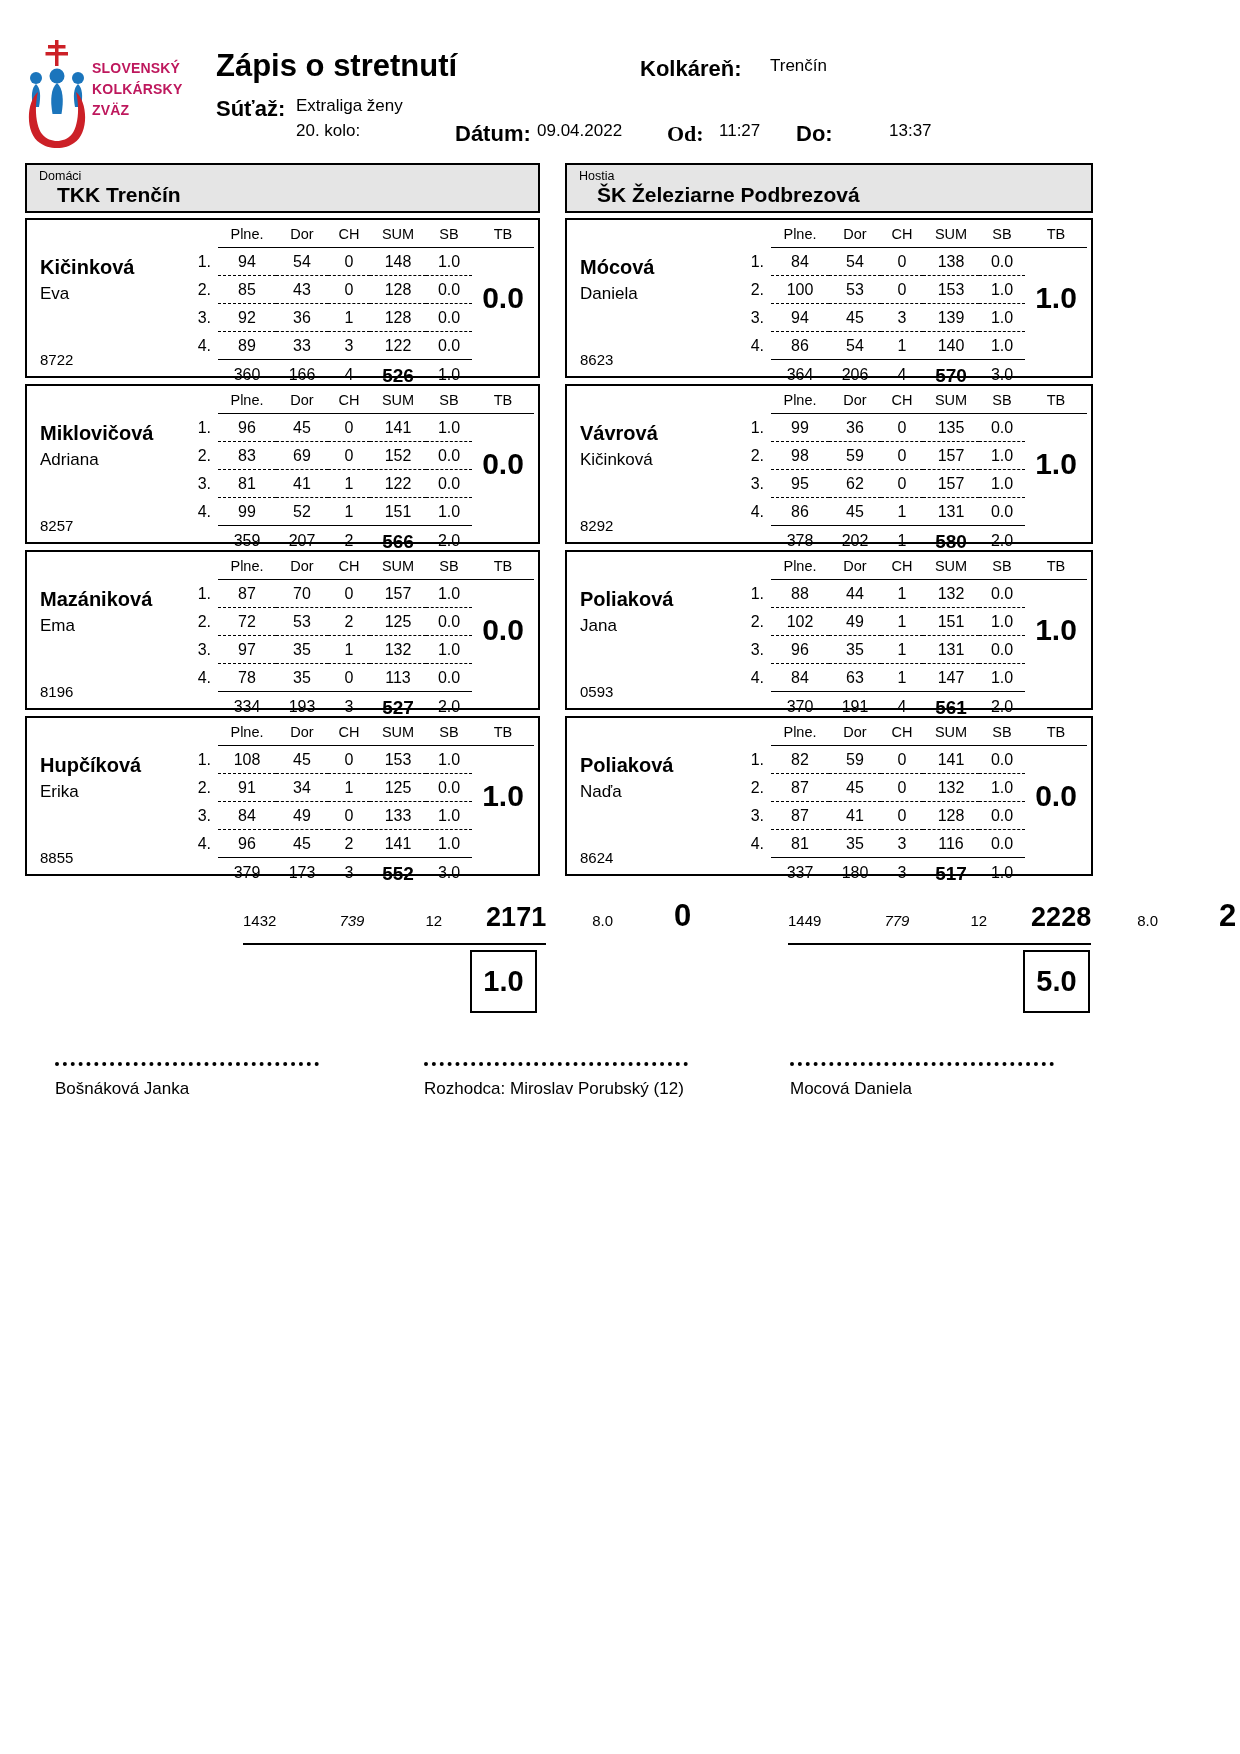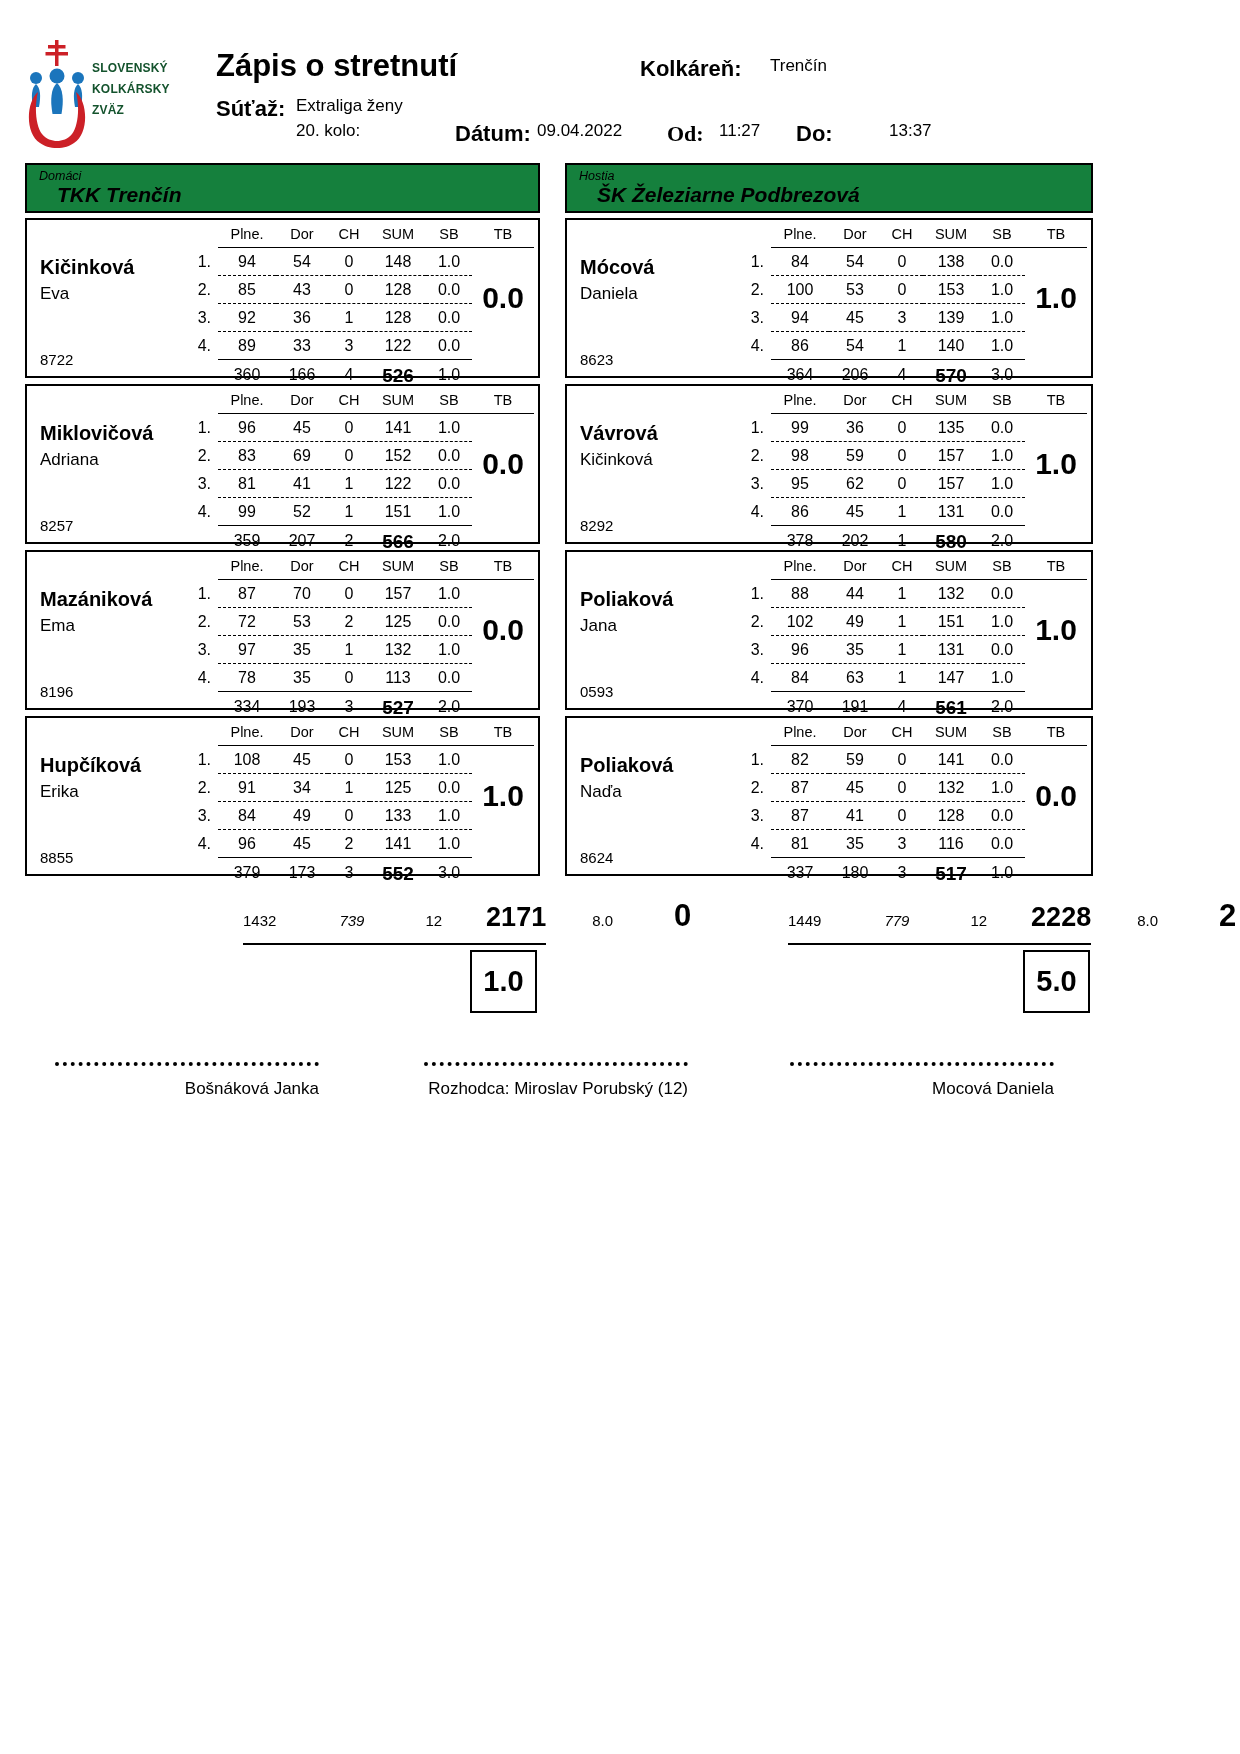--- a/index.html
+++ b/index.html
@@ -4,37 +4,37 @@
 <style>
   * { margin:0; padding:0; box-sizing:border-box; }
   html,body { background:#fff; }
   .page {
     position:relative; width:1240px; height:1754px; background:#fff;
     font-family:"Liberation Sans", sans-serif; color:#000; overflow:hidden;
   }
   
   .logo { position:absolute; left:28px; top:36px; width:170px; }
   .logo svg { position:absolute; left:0; top:4px; }
-  .logo-text { position:absolute; left:64px; top:22px; font-weight:bold; font-size:12px; line-height:21px; color:#14532d; letter-spacing:.2px; }
+  .logo-text { position:absolute; left:64px; top:22px; font-weight:bold; font-size:14px; line-height:21px; color:#be185d; letter-spacing:.2px; }
   .title { position:absolute; left:216px; top:48px; font-size:31px; font-weight:bold; }
   .lbl { font-weight:bold; font-size:22px; position:absolute; }
   .val { font-size:17px; position:absolute; }
   .sutaz-label { left:216px; top:96px; }
   .sutaz-value { left:296px; top:96px; }
   .kolo        { left:296px; top:121px; }
   .datum-label { left:455px; top:121px; }
   .datum-value { left:537px; top:121px; }
   .od-label    { left:667px; top:121px;font-family:Liberation Serif, serif; }
   .od-value    { left:719px; top:121px; }
   .do-label    { left:796px; top:121px; }
   .do-value    { left:851px; top:121px;margin-left:38px; }
   .kolkaren-label { left:640px; top:56px; }
   .kolkaren-value { left:770px; top:56px; }
   
-  .teambox { position:absolute; top:163px; height:50px; border:2.5px solid #000; background:#15803d;font-style:italic; }
+  .teambox { position:absolute; top:163px; height:50px; border:2.5px solid #000; background:#e5e5e5; }
   .teambox.home { left:25px;  width:515px; }
   .teambox.away { left:565px; width:528px; }
   .role  { font-size:12.5px; padding:4px 0 0 12px; }
   .tname { font-size:21px; font-weight:bold; padding-left:30px; margin-top:0; }
   
   .col { position:absolute; top:218px; }
   #col-home { left:25px;  width:515px; }
   #col-away { left:565px; width:528px; }
   .pblock { position:relative; height:160px; margin-bottom:6px; border:2.5px solid #000; background:#fff; }
   .pname { position:absolute; left:13px; top:36px; }
@@ -61,21 +61,21 @@
   .t-plne { margin-right:24px; } .t-dor { margin-right:22px;font-style:italic; } .t-ch { margin-right:5px; }
   .t-sum { font-size:27px; font-weight:bold; margin-right:7px; }
   .t-sb { margin-right:22px; }
   .t-pts { font-size:31px; font-weight:bold; }
   .totrule { position:absolute; top:943px; width:303px; border-top:2px solid #000; }
   .rule-home { left:243px; } .rule-away { left:788px; }
   .scorebox { position:absolute; top:950px; width:67px; height:63px; border:2.5px solid #000;
               display:flex; align-items:center; justify-content:center; font-size:29px; font-weight:bold; }
   .box-home { left:470px; } .box-away { left:1023px; }
   
-  .sig { position:absolute; top:1058px; width:264px; text-align:right; }
+  .sig { position:absolute; top:1058px; width:264px; text-align:left; }
   .sig-1 { left:55px; } .sig-2 { left:424px; } .sig-3 { left:790px; }
   .sigline { height:8px; border-bottom:4.5px dotted #000; margin-bottom:13px; }
   .siglabel { font-size:17px; }
 </style>
 </head>
 <body>
 
 <div class="page">
 
   <div class="logo">

